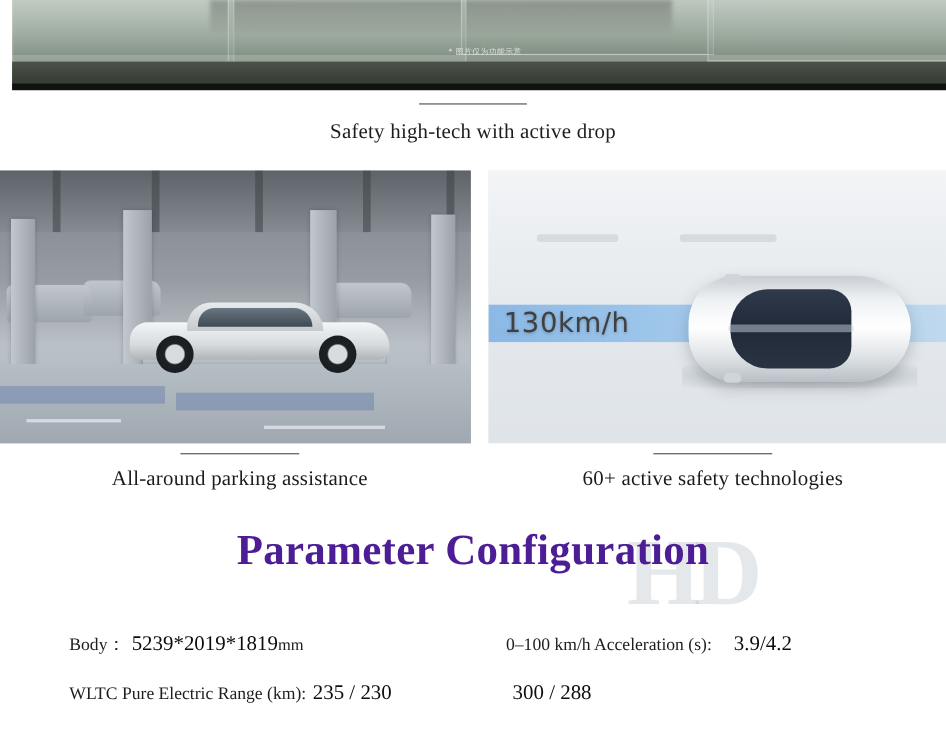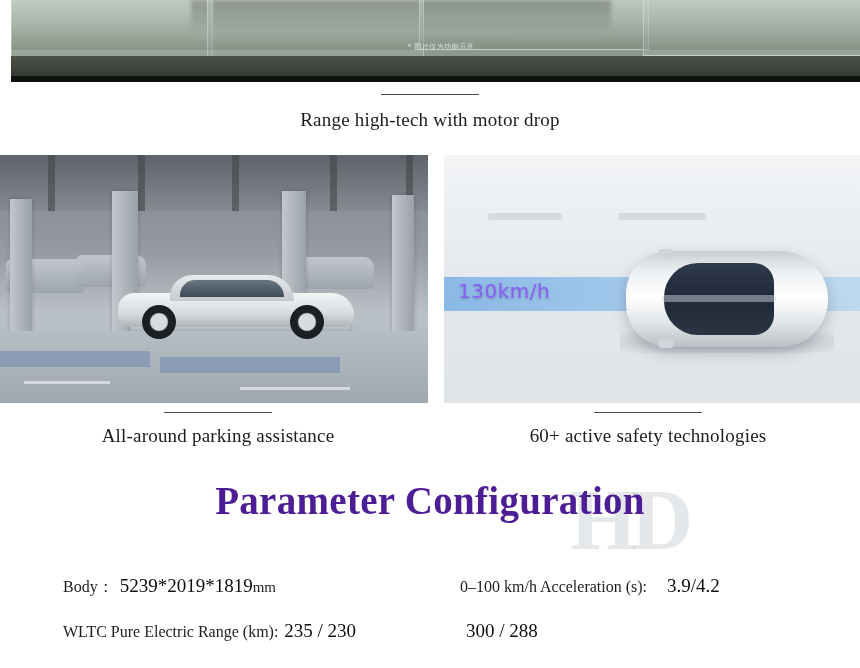--- a/index.html
+++ b/index.html
@@ -220,22 +220,22 @@
   .rp-marker {
     position: absolute;
     height: 7px;
     background: #d6dbe0;
     border-radius: 3px;
   }
   .speed-label {
     position: absolute;
     left: 14px;
     top: 124px;
-    font-size: 20px;
-    color: #8b5cf6;
+    font-size: 25px;
+    color: #404040;
     font-family: "DejaVu Sans", sans-serif;
     letter-spacing: 0.5px;
     text-shadow: 0 1px 3px rgba(0,0,0,0.25);
   }
   .td-car {
     position: absolute;
     left: 182px; top: 96px;
     width: 202px; height: 96px;
   }
   .td-body {
@@ -347,21 +347,21 @@
     <div class="hero-pane p3"></div>
     <div class="hero-pane p4"></div>
     <div class="hero-note">* 图片仅为功能示意</div>
     <div class="hero-band"></div>
     <div class="hero-dark"></div>
     <div class="hero-edge"></div>
   </div>
 
   <div class="caption-block" id="caption-top">
     <div class="caption-rule"></div>
-    <div class="caption-text">Range high-tech with motor drop</div>
+    <div class="caption-text">Safety high-tech with active drop</div>
   </div>
 
   <div class="panel panel-left">
     <div class="garage-bg"></div>
     <div class="garage-ceiling"></div>
 
     <div class="ceil-beam" style="left:48px;"></div>
     <div class="ceil-beam" style="left:138px;"></div>
     <div class="ceil-beam" style="left:232px;"></div>
     <div class="ceil-beam" style="left:330px;"></div>

